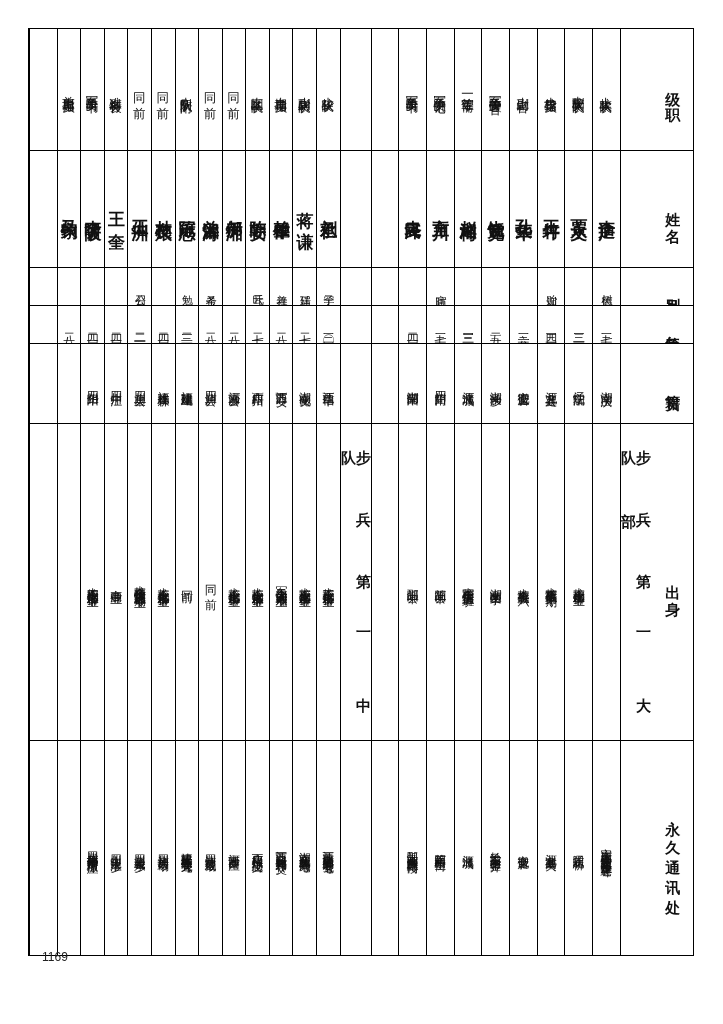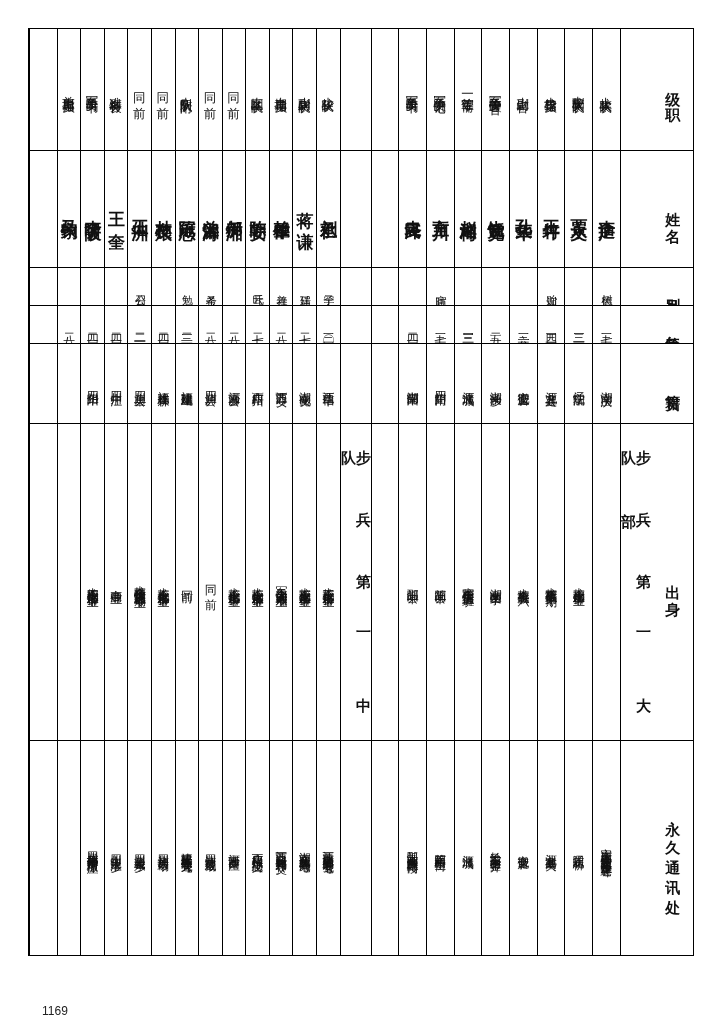--- a/index.html
+++ b/index.html
@@ -99,21 +99,21 @@
     font-weight: bold;
     letter-spacing: 22px;
     line-height: 1;
   }
   .col-unit .cell { align-items: flex-start; padding-top: 14px; }
 
   
   .pageno {
     position: absolute;
     left: 42px;
-    top: 1004px;
+    top: 950px;
     font-size: 12px;
     font-family: "Liberation Sans", sans-serif;
     color: #222;
   }
   .empty { }
 </style>
 </head>
 <body>
 
 <div class="page">

